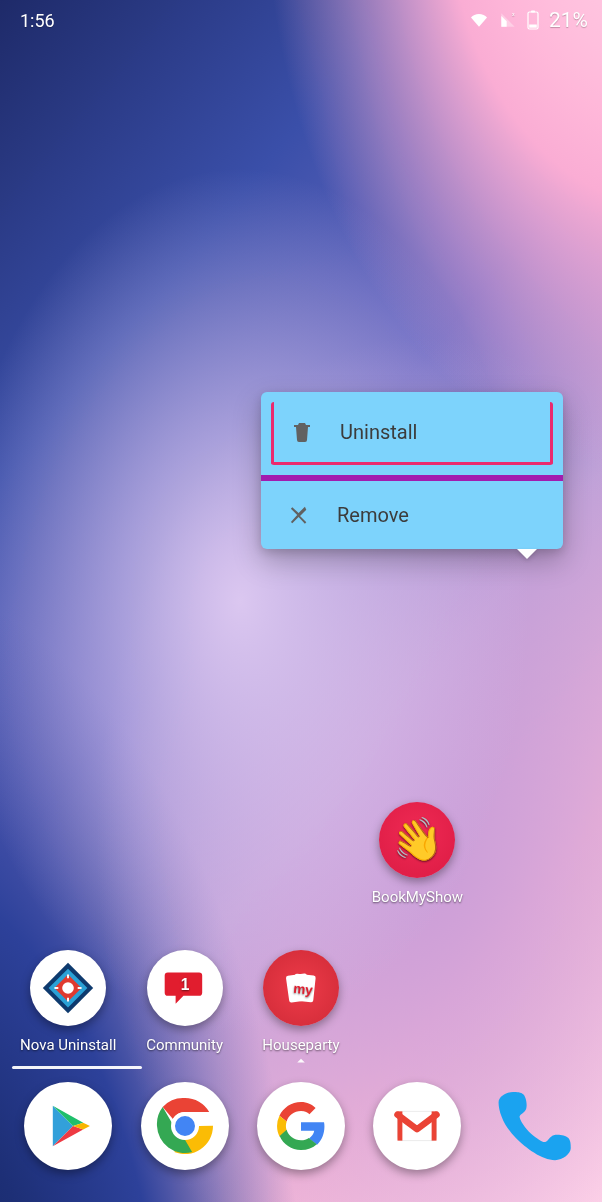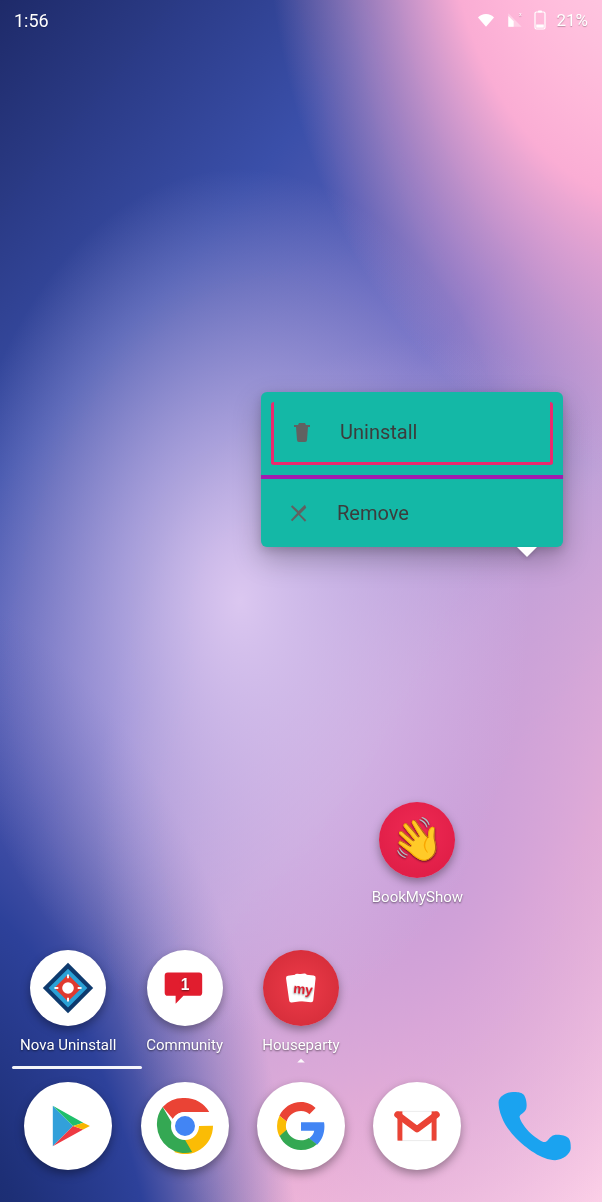--- a/index.html
+++ b/index.html
@@ -13,43 +13,43 @@
       radial-gradient(120% 90% at 110% -10%, #ffd5e6 0%, #ffc0dc 18%, #f7aed3 30%, rgba(247,174,211,0) 55%),
       radial-gradient(80% 60% at 40% 50%, #dac7ee 0%, rgba(218,199,238,0) 60%),
       radial-gradient(90% 70% at 70% 70%, #c89ed6 0%, rgba(200,158,214,0) 60%),
       radial-gradient(120% 120% at -20% 120%, #0e1b4a 0%, #1e2f73 25%, #2e4196 40%, rgba(46,65,150,0) 60%),
       linear-gradient(130deg, #1f2a66 0%, #3b4fa5 25%, #6d6bbf 45%, #bfa3d6 62%, #f2b8d6 80%, #ffd6e8 100%);
     filter: saturate(1.05);
   }
 
   
   .status-bar {
-    position: absolute; top: 0; left: 0; right: 0; height: 40px;
+    position: absolute; top: 0; left: 6px; right: 0; height: 40px;
     display: flex; align-items: center; justify-content: space-between;
     padding: 0 14px; color: #fff; font-size: 18px; font-weight: 400;
     text-shadow: 0 1px 1px rgba(0,0,0,.25);
   }
   .status-right { display: flex; align-items: center; gap: 10px; }
   .status-right svg { display: block; }
 
   
   .popup {
     position: absolute; left: 261px; top: 392px; width: 302px;
-    background: #14b8a6; border-radius: 6px;
+    background: #7dd3fc; border-radius: 6px;
     box-shadow: 0 12px 28px rgba(0,0,0,0.25), 0 3px 10px rgba(0,0,0,0.15);
   }
   .popup::after { 
     content: ""; position: absolute; right: 26px; bottom: -10px;
     width: 0; height: 0; border-left: 10px solid transparent; border-right: 10px solid transparent;
     border-top: 10px solid #fff; filter: drop-shadow(0 2px 2px rgba(0,0,0,.15));
   }
   .popup-item {
     display: flex; align-items: center; gap: 26px;
     padding: 22px 26px; color: #3c3c3c; font-size: 20px;
-    border-top: 4px solid #a21caf; cursor: pointer;
+    border-top: 6px solid #a21caf; cursor: pointer;
   }
   .popup-item:first-child { border-top: none; }
   .popup-item .pi-icon { width: 24px; height: 24px; display:flex; align-items:center; justify-content:center; color:#616161; }
   .popup-item .pi-icon svg { width: 24px; height: 24px; fill: currentColor; }
   .popup-highlight { border: 3px solid #eb2a6e; border-radius: 3px; margin: 10px; padding: 18px 16px; }
 
   
   .apps {
     position: absolute; left: 0; right: 0; bottom: 136px;
     display: grid; grid-template-columns: repeat(5, 1fr);
@@ -124,21 +124,21 @@
         <text x="18" y="6" font-size="8" fill="#fff">x</text>
       </svg>
     </span>
     <span>
       <svg width="12" height="20" viewBox="0 0 12 20">
         <rect x="1" y="2" width="10" height="17" rx="1.5" fill="none" stroke="#fff" stroke-width="1.2"></rect>
         <rect x="4" y="0.5" width="4" height="2" rx="0.7" fill="#fff"></rect>
         <rect x="2.2" y="14.5" width="7.6" height="3.2" fill="#fff"></rect>
       </svg>
     </span>
-    <span style="font-size:17px;">21%</span>
+    <span style="font-size:21px;">21%</span>
   </div>
 </div>
 
 <div class="popup">
   <div class="popup-item popup-highlight">
     <span class="pi-icon">
       <svg viewBox="0 0 24 24">
           <path d="M6 7h12l-1 13a2 2 0 0 1-2 2H9a2 2 0 0 1-2-2L6 7zm3-4h6l1 2h4v2H4V5h4l1-2z"></path>
         </svg>
     </span>

